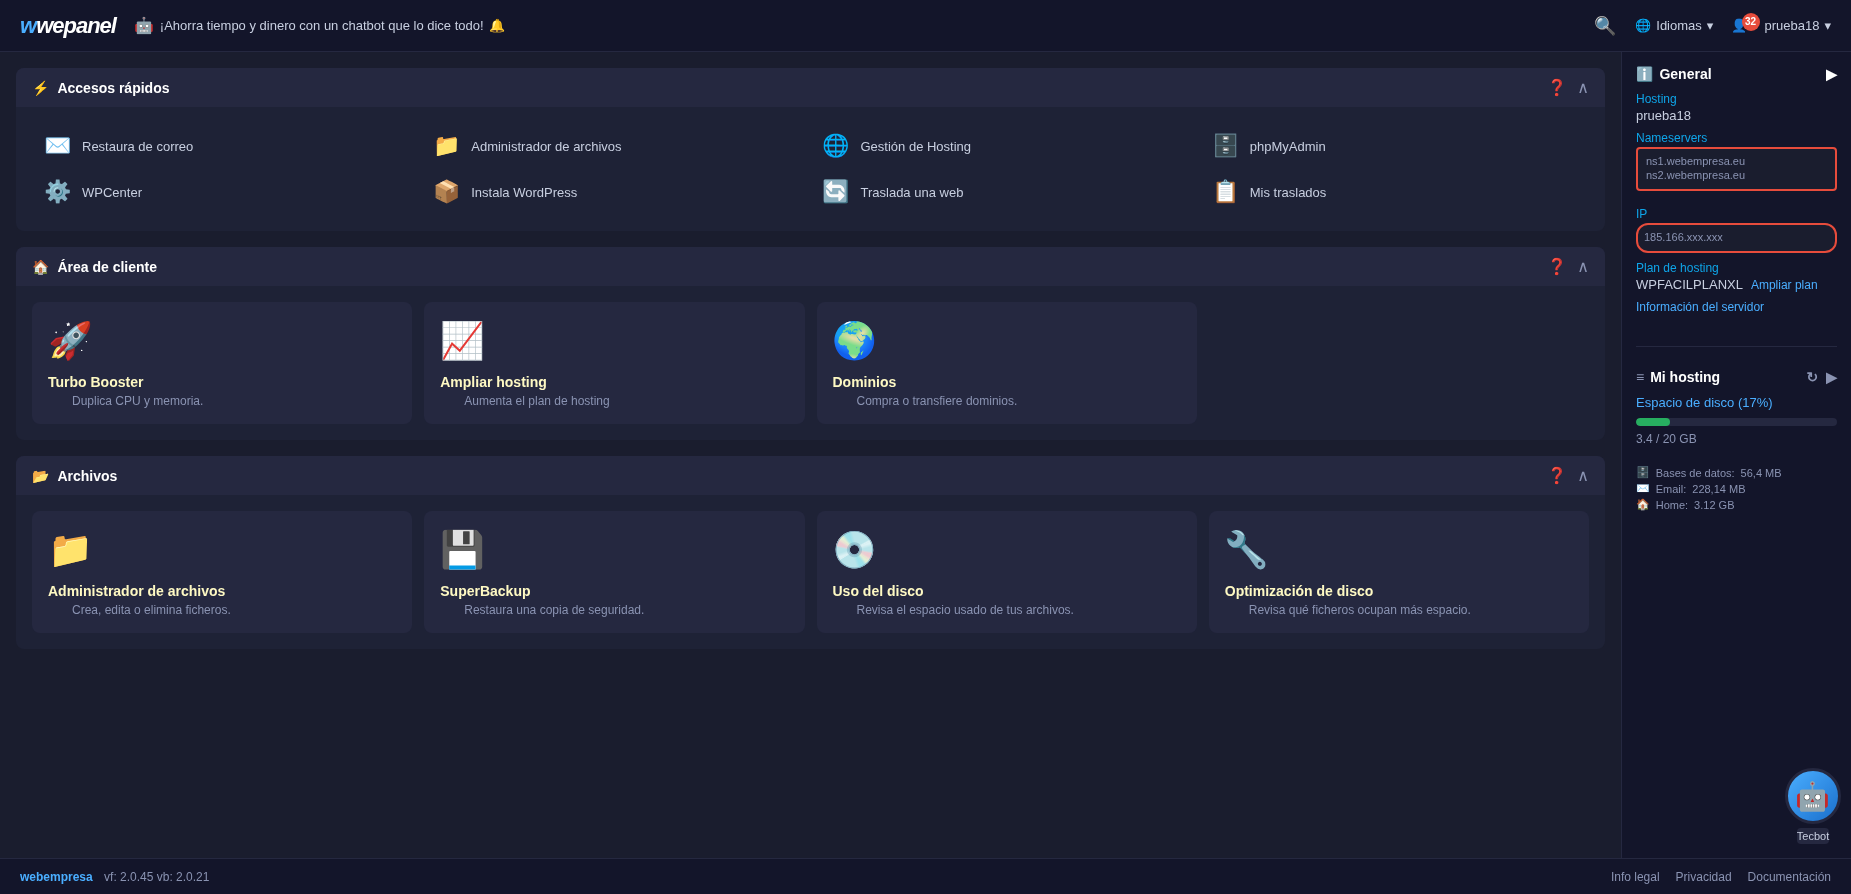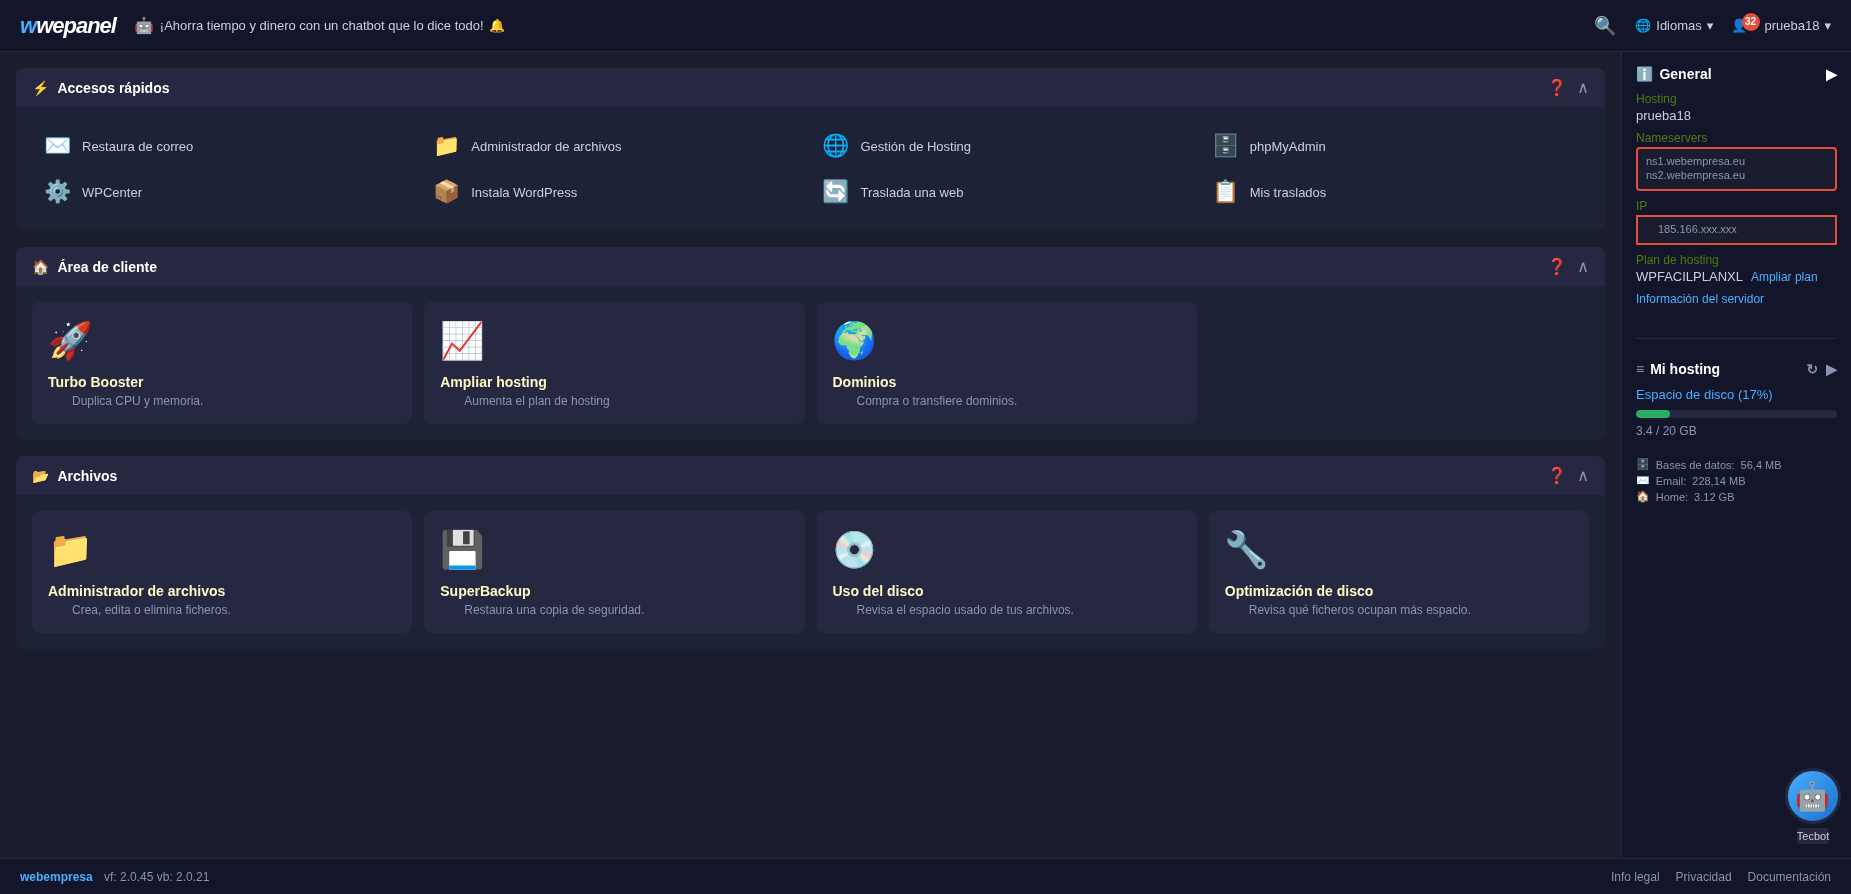--- a/index.html
+++ b/index.html
@@ -211,43 +211,43 @@
     .sidebar-section-title-left {
       display: flex;
       align-items: center;
       gap: 6px;
     }
     .info-row {
       margin-bottom: 8px;
     }
     .info-label {
       font-size: 12px;
-      color: #4d7c0f;
+      color: #0ea5e9;
       margin-bottom: 2px;
     }
     .info-value {
       font-size: 13px;
       color: #c8cfe0;
     }
     .nameservers-box {
       border: 2px solid #e74c3c;
       border-radius: 4px;
       padding: 6px 8px;
-      margin-bottom: 8px;
+      margin-bottom: 16px;
       background: #1a1d2e;
     }
     .ns-line {
       font-size: 11px;
       color: #8a93b2;
       margin-bottom: 2px;
     }
     .ip-box {
       border: 2px solid #e74c3c;
-      border-radius: 0;
-      padding: 6px 20px;
+      border-radius: 12px;
+      padding: 6px 6px;
       margin-bottom: 8px;
       background: #1a1d2e;
     }
     .plan-row {
       display: flex;
       align-items: flex-end;
       gap: 8px;
       margin-bottom: 4px;
     }
     .plan-name {

